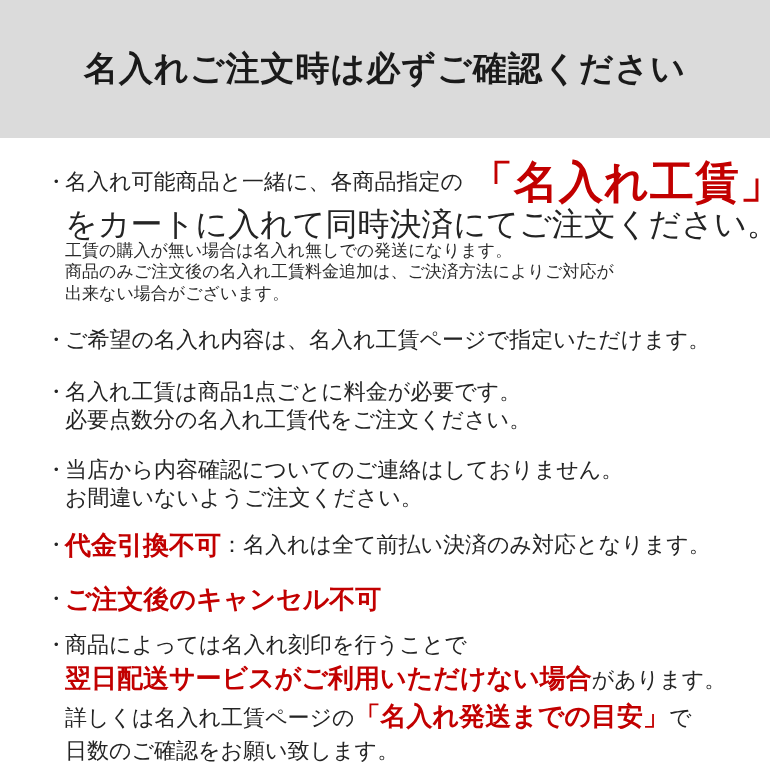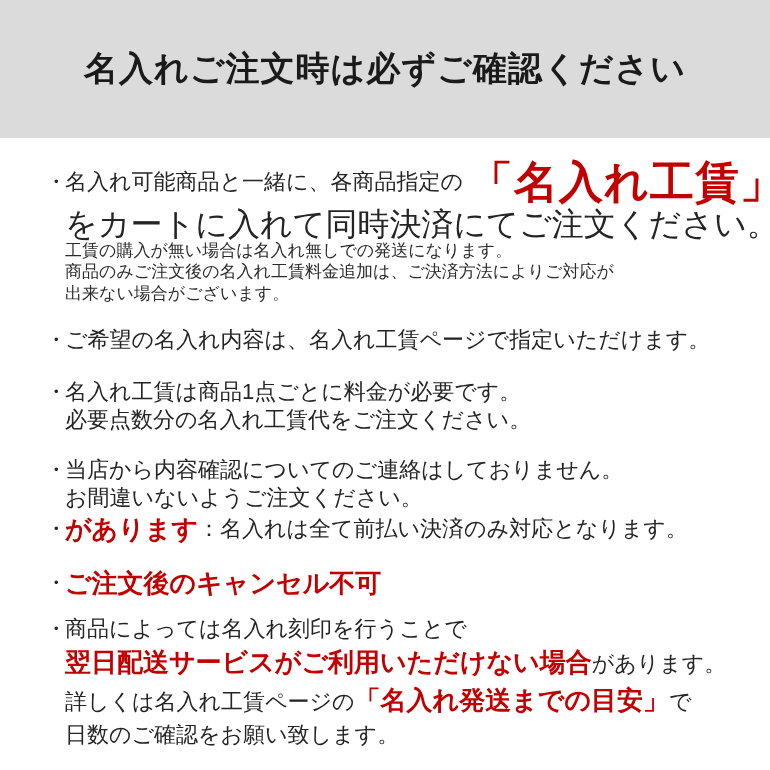--- a/index.html
+++ b/index.html
@@ -92,21 +92,21 @@
     white-space: nowrap;
   }
   .row-mixed {
     display: flex;
     align-items: center;
     height: 34px;
   }
   .mb-24 { margin-bottom: 24px; }
   .mb-22 { margin-bottom: 22px; }
   .mb-20 { margin-bottom: 20px; }
-  .mb-16 { }
+  .mb-16 { margin-bottom: 16px; }
   .mb-14 { margin-bottom: 14px; }
   .line-tall { line-height: 36px; }
   .line-tall .red-lg { line-height: 36px; text-align: right; }
 </style>
 </head>
 <body>
 
 <div class="page">
 
   <header class="notice-header">
@@ -145,21 +145,21 @@
     <section class="item mb-16">
       <div class="row">
         <span class="bullet">・</span><span>当店から内容確認についてのご連絡はしておりません。</span>
       </div>
       <div class="row indent">お間違いないようご注文ください。</div>
     </section>
 
     <section class="item mb-20">
       <div class="row row-mixed">
         <span class="bullet">・</span>
-        <span class="red-lg">があります</span>
+        <span class="red-lg">代金引換不可</span>
         <span>：</span>
         <span>名入れは全て前払い決済のみ対応となります。</span>
       </div>
     </section>
 
     <section class="item mb-14">
       <div class="row row-mixed">
         <span class="bullet">・</span>
         <span class="red-lg">ご注文後のキャンセル不可</span>
       </div>

